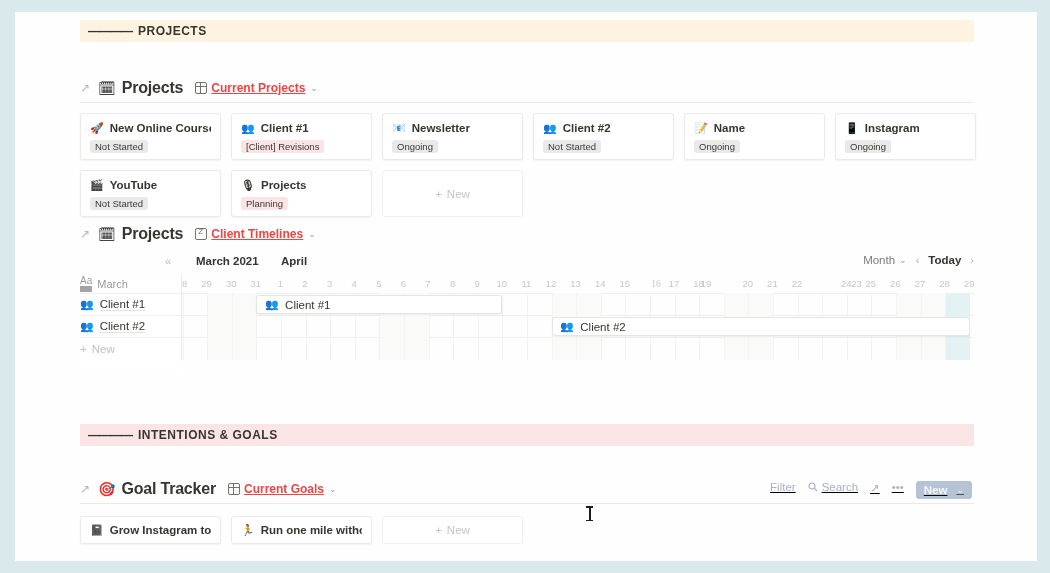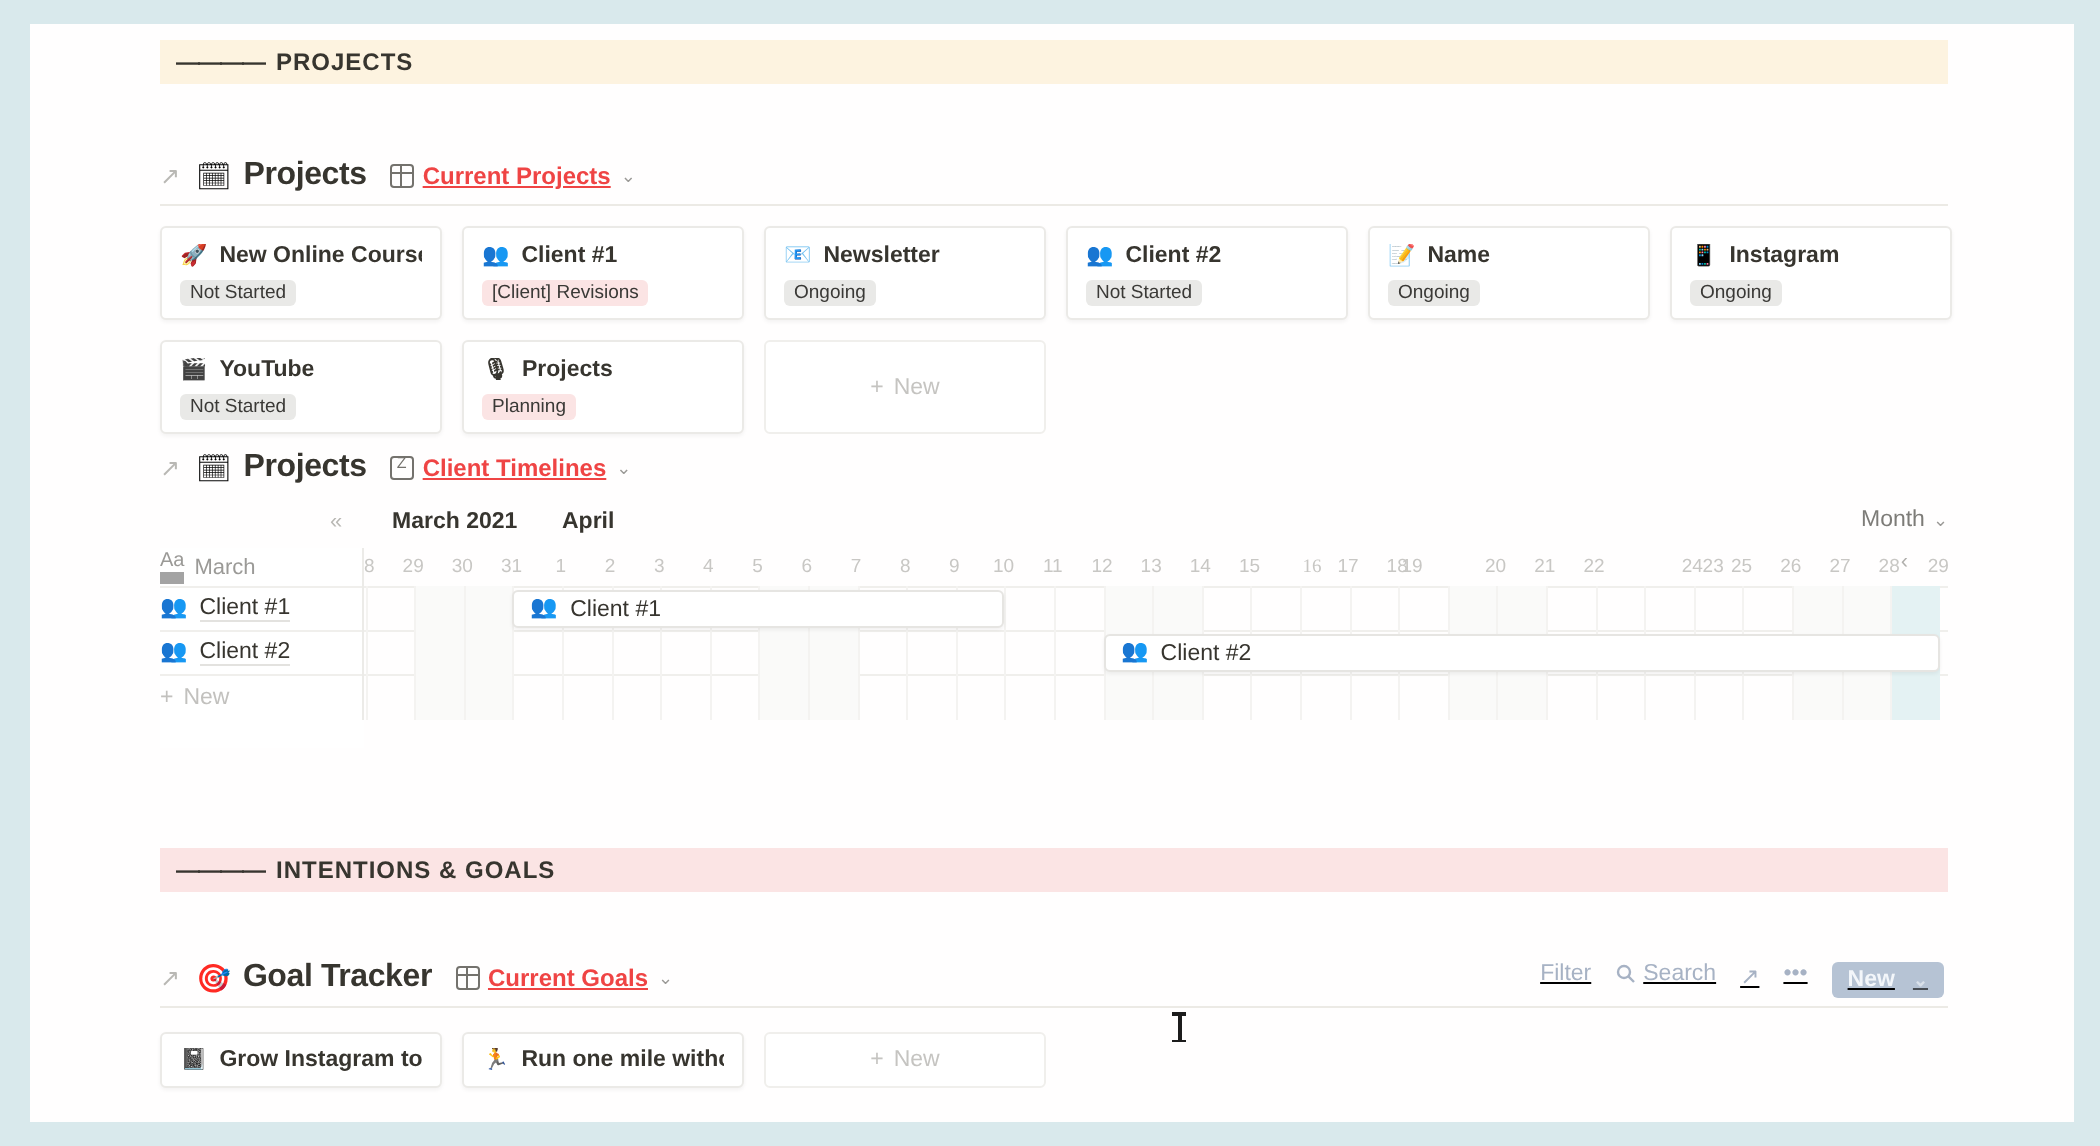--- a/index.html
+++ b/index.html
@@ -86,21 +86,21 @@
     background: #fff;
     display: flex; align-items: center; justify-content: center;
     gap: 5px; color: #c5c4c1; font-size: 11.5px;
   }
 
   
   .timeline { position: absolute; left: 65px; top: 238px; width: 894px; }
   .tl-topbar { position: relative; height: 24px; }
   .tl-collapse { position:absolute; left: 85px; top: 5px; color:#b9b8b4; font-size: 11px; }
   .tl-month { position: absolute; top: 5px; font-size: 11.5px; color: #37352f; font-weight: 600; }
-  .tl-ctrls { position: absolute; right: 0; top: 4px; display: flex; align-items: center; gap: 9px; flex-direction: column; }
+  .tl-ctrls { position: absolute; right: 0; top: 4px; display: flex; align-items: center; gap: 9px; }
   .tl-ctrls .item { font-size: 11.5px; color: #7d7c78; display:flex; align-items:center; gap:3px; }
   .tl-ctrls .today { font-weight: bold; color: #37352f; }
   .tl-ctrls .nav { color: #b0afac; font-size: 11px; }
 
   .tl-grid { position: relative; height: 100px; }
   .tl-namecol { position: absolute; left: 0; top: 0; width: 102px; height: 100%; background: #fff; z-index: 3; }
   .tl-namecol .vline { position:absolute; right:0; top:0; bottom:14px; width:1px; background:#ecebe8; }
   .nc-head { height: 19px; display:flex; align-items:center; gap:5px; font-size: 11px; color:#9b9a97; }
   .nc-head .aa { font-size: 10px; border-bottom: 6px solid #a3a3a3; line-height: 10px; }
   .nc-row { height: 22px; display:flex; align-items:center; gap:6px; font-size: 11.5px; color:#37352f; border-top: 1px solid #f0efec; }

